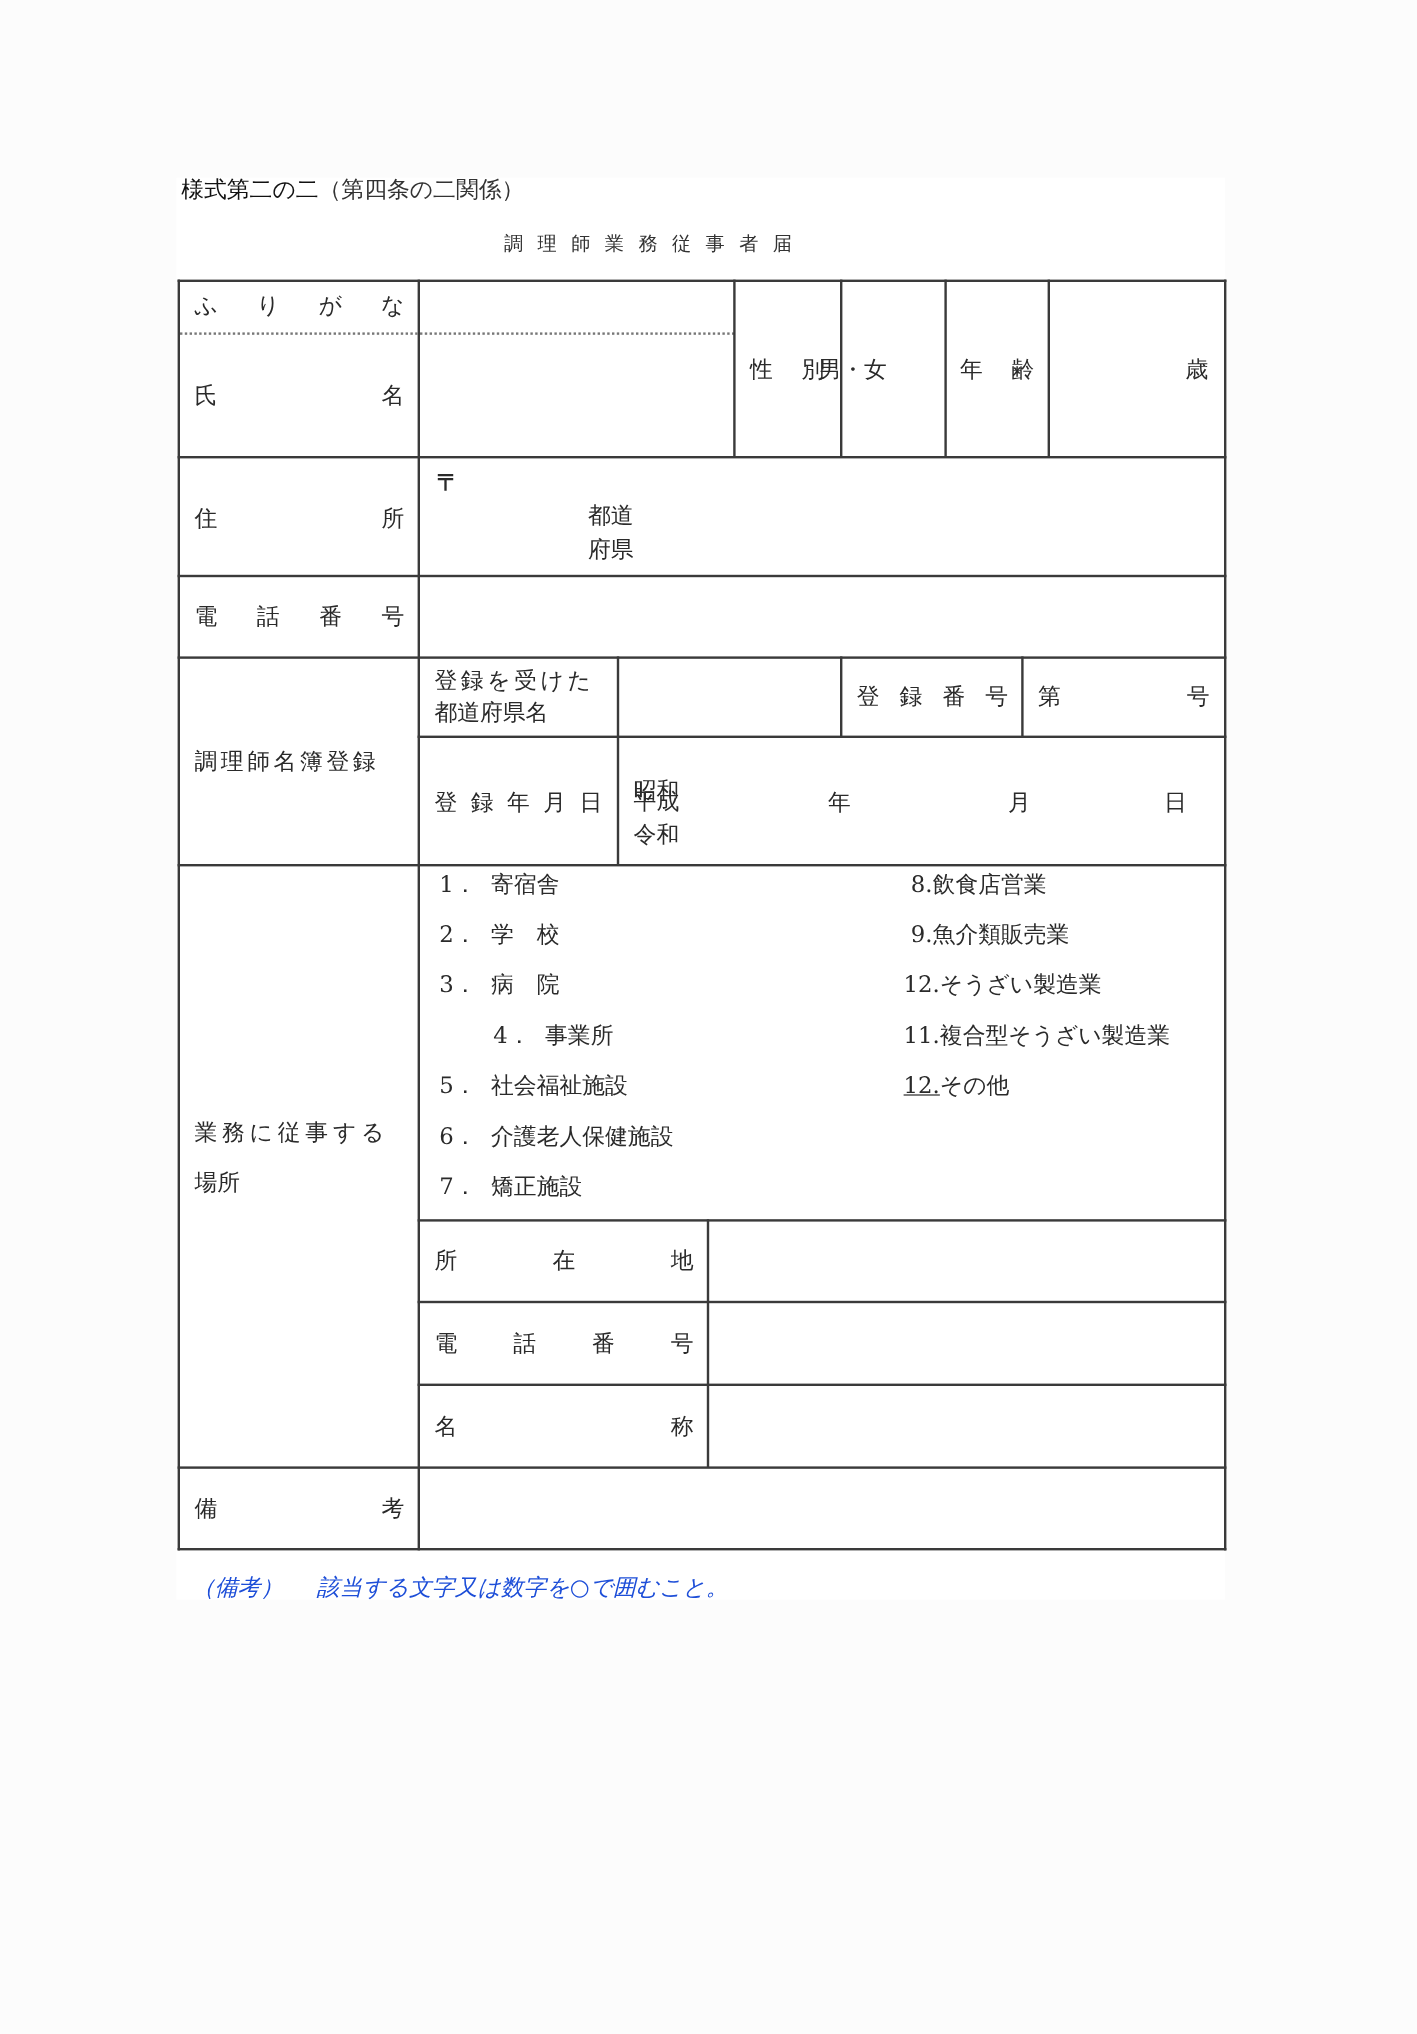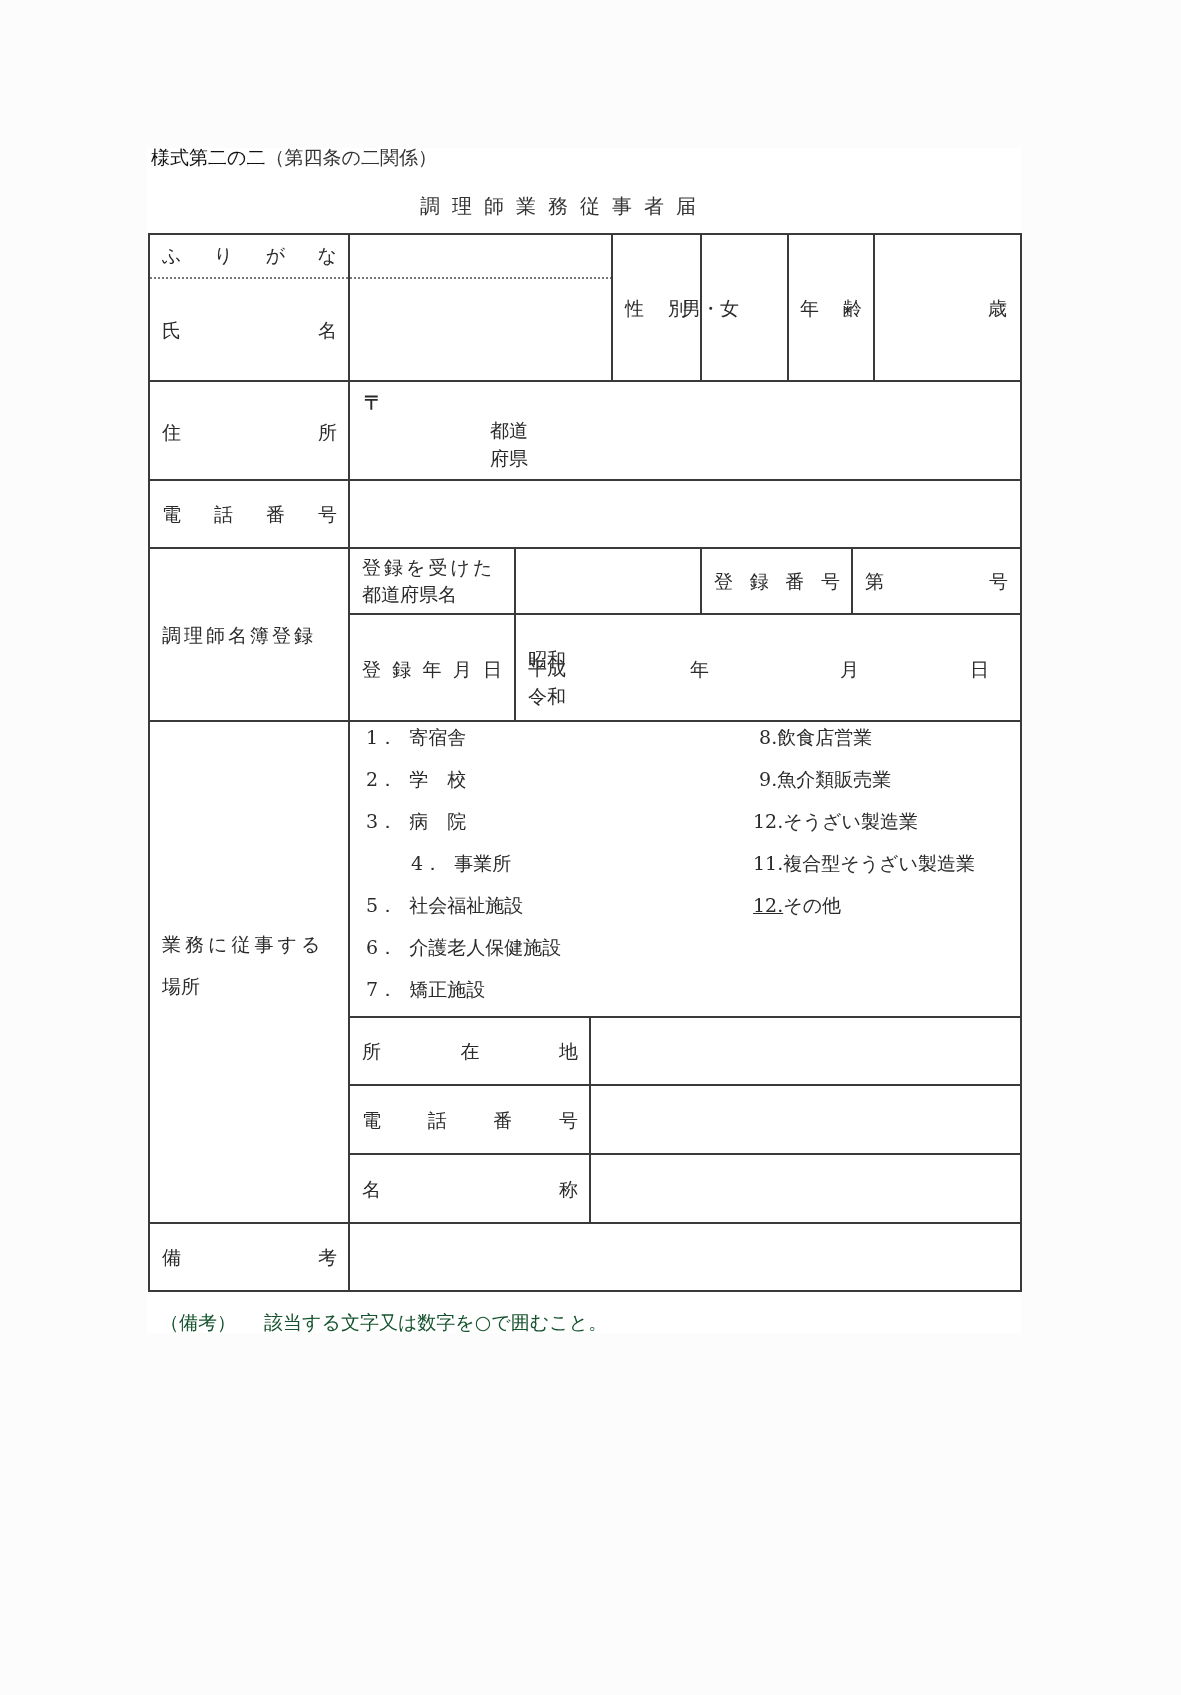--- a/index.html
+++ b/index.html
@@ -18,30 +18,30 @@
     }
     .abs { position: absolute; }
     .form-no {
       left: 151px; top: 145px; font-size: 19px; color: #111;
       font-family: "DejaVu Sans", "Liberation Sans", sans-serif;
       white-space: nowrap;
     }
     .form-no b { font-weight: normal; }
     .form-no .paren { font-weight: normal; font-family: Liberation Serif, serif; color: #333; }
     .title {
-      left: 420px; top: 193px; font-size: 20px; letter-spacing: 12px; white-space: nowrap; color: #333;
+      left: 420px; top: 193px; font-size: 16px; letter-spacing: 12px; white-space: nowrap; color: #333;
     }
     .ln { position: absolute; background: #3a3a3a; }
     .h { height: 2px; }
     .v { width: 2px; }
     .dash { position: absolute; height: 0; border-top: 2px dotted #777; }
     .t { position: absolute; font-size: 19px; color: #2a2a2a; white-space: nowrap; line-height: 1; }
     .spread { display: flex; justify-content: space-between; }
     .field { position: absolute; background: transparent; }
-    .note { left: 160px; top: 1310px; font-size: 19px; color: #14532d; white-space: nowrap; }
+    .note { left: 160px; top: 1310px; font-size: 19px; color: #1d4ed8; white-space: nowrap; font-style: italic; }
     .note .gap { display: inline-block; width: 28px; }
     .lst { font-size: 19px; color: #2a2a2a; line-height: 1; }
   </style>
 </head>
 <body>
 
 <div class="sheet"></div>
 
 <div class="abs form-no">
   <b>様式第二の二</b><span class="paren">（第四条の二関係）</span>

